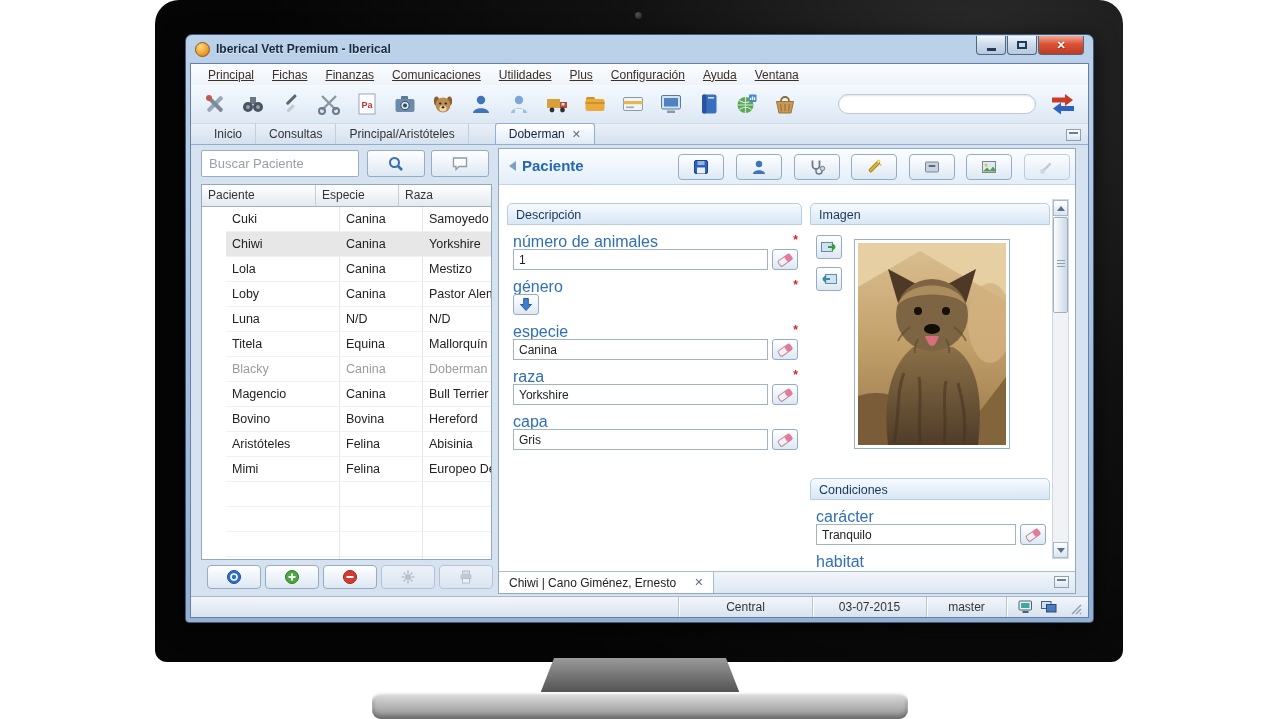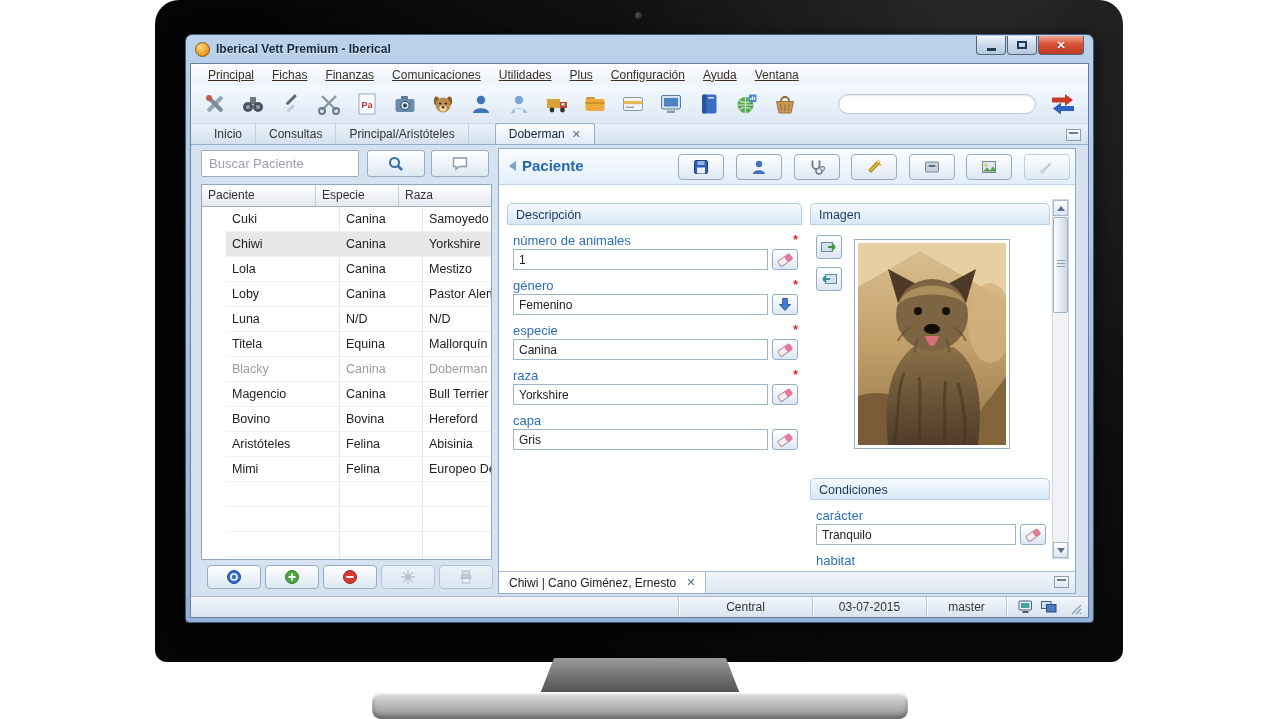--- a/index.html
+++ b/index.html
@@ -103,21 +103,21 @@
   .collapse-arrow { width:0; height:0; border-top:5px solid transparent; border-bottom:5px solid transparent;
     border-right:7px solid #7f9fc4; }
   .hbtn { position:absolute; top:5px; width:46px; height:26px; border-radius:4px; }
 
   .panel-body { position:absolute; left:0; right:0; top:36px; bottom:22px; background:#fff; overflow:hidden; }
 
   .group { position:absolute; }
   .group-head { height:22px; background:linear-gradient(#f6fafe,#d8e7f5); border:1px solid #b6cde3;
     border-radius:5px 5px 0 0; font-size:12.5px; font-weight:normal; color:#17375a; padding:4px 0 0 8px; }
   .f-label-row { display:flex; justify-content:space-between; margin:8px 4px 2px 6px; height:14px; }
-  .flabel { font-size:13px; color:#2f6fb8; }
+  .flabel { font-size:16px; color:#2f6fb8; }
   .req { font-size:12px; color:#e02020; font-weight:bold; }
   .f-input-row { display:flex; gap:4px; margin:0 4px 0 6px; }
   .tinput { flex:1; height:21px; border:1px solid #a0b4c8; padding:0 5px; font-size:12px; color:#222; background:#fff; }
   .field-btn { width:26px; height:21px; }
 
   .img-btn { position:absolute; left:6px; width:26px; height:24px; }
   .photo-frame { position:absolute; left:44px; top:36px; width:156px; height:210px; background:#fff;
     border:1px solid #9ab0c4; padding:3px; }
 
   
@@ -129,21 +129,21 @@
   .arrow-up { width:0;height:0;border-left:4px solid transparent;border-right:4px solid transparent;border-bottom:5px solid #5a6f84; }
   .arrow-down { width:0;height:0;border-left:4px solid transparent;border-right:4px solid transparent;border-top:5px solid #5a6f84; }
   .sc-thumb { position:absolute; left:0; top:17px; width:15px; height:96px;
     background:linear-gradient(90deg,#fdfdfd,#ccd8e4); border:1px solid #9ab0c4; border-radius:2px; }
   .sc-grip { margin:42px auto 0; width:8px; }
   .sc-grip div { height:1px; background:#8aa0b4; margin-bottom:2px; }
 
   .panel-foot { position:absolute; left:0; right:0; bottom:0; height:22px;
     background:linear-gradient(#f2f6fb,#dde7f1); border-top:1px solid #a8bed4; display:flex; }
   .record-tab { background:#fff; border-right:1px solid #a8bed4; padding:0 10px; display:flex;
-    align-items:center; gap:10px; font-size:12px; color:#222; }
+    align-items:center; gap:18px; font-size:12px; color:#222; }
   .foot-corner { position:absolute; right:6px; top:4px; width:15px; height:12px; border:1px solid #8aa0b8;
     background:linear-gradient(#fff,#dbe5ef); }
   .foot-corner::after { content:""; display:block; margin:2px auto 0; width:9px; height:2px; background:#6a7f94; }
 
   
   .statusbar { position:absolute; left:0; right:0; bottom:0; height:21px;
     background:linear-gradient(#f2f6fb,#d9e3ef); border-top:1px solid #a8b8cc;
     display:flex; align-items:stretch; padding:0 4px; }
   .seg { border-left:1px solid #b6c4d4; box-shadow:inset 1px 0 0 #fff; display:flex; align-items:center;
     justify-content:center; font-size:12px; color:#333; }
@@ -536,21 +536,20 @@
                         <rect x="10" y="5" width="6" height="6.5" rx="1.5" fill="#e8799a"></rect>
                       </g>
                     </svg>
                 </div>
               </div>
               <div class="f-label-row">
                 <span class="flabel">género</span>
                 <span class="req">*</span>
               </div>
               <div class="f-input-row">
-                <input class="tinput" value="Femenino" style="">
                 <div class="btn field-btn">
                   <svg width="14" height="15" viewBox="0 0 14 15">
                       <path d="M4.7 1.5 h4.6 v6 h3.2 L7 13.5 L1.5 7.5 h3.2 Z" fill="#3f7fd0" stroke="#2a5a9a"></path>
                     </svg>
                 </div>
               </div>
               <div class="f-label-row">
                 <span class="flabel">especie</span>
                 <span class="req">*</span>
               </div>

